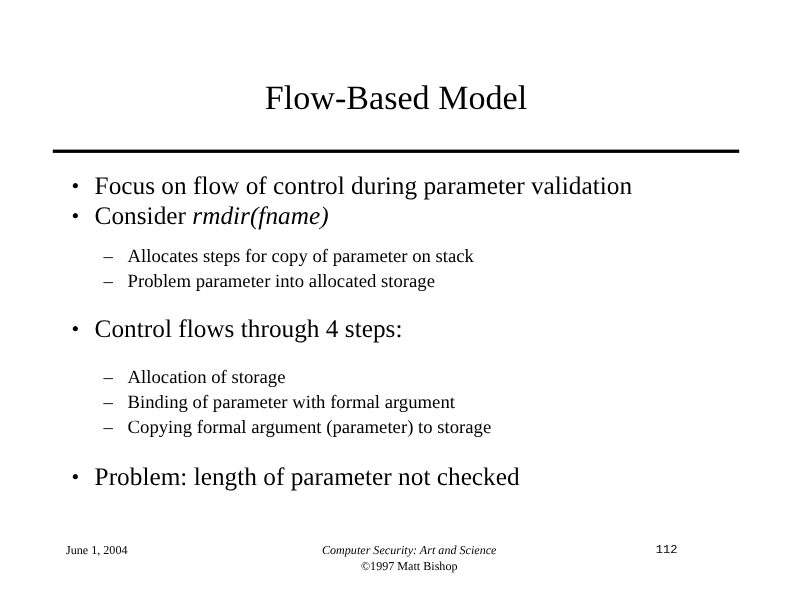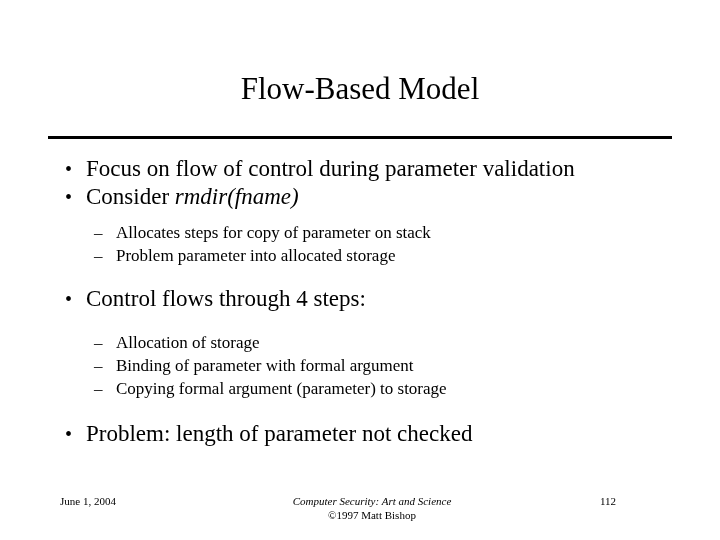--- a/index.html
+++ b/index.html
@@ -116,20 +116,21 @@
   .footer-center .line2 {
     font-style: normal;
   }
   .footer-page {
     position: absolute;
     right: 44px;
     top: 0;
     font-size: 11px;
     line-height: 14px;
     text-align: right;
+    font-family: Liberation Mono, monospace;
   }
 </style>
 </head>
 <body>
 
 <div class="slide">
 
   <div class="slide-title">Flow-Based Model</div>
   <div class="title-rule"></div>
 

